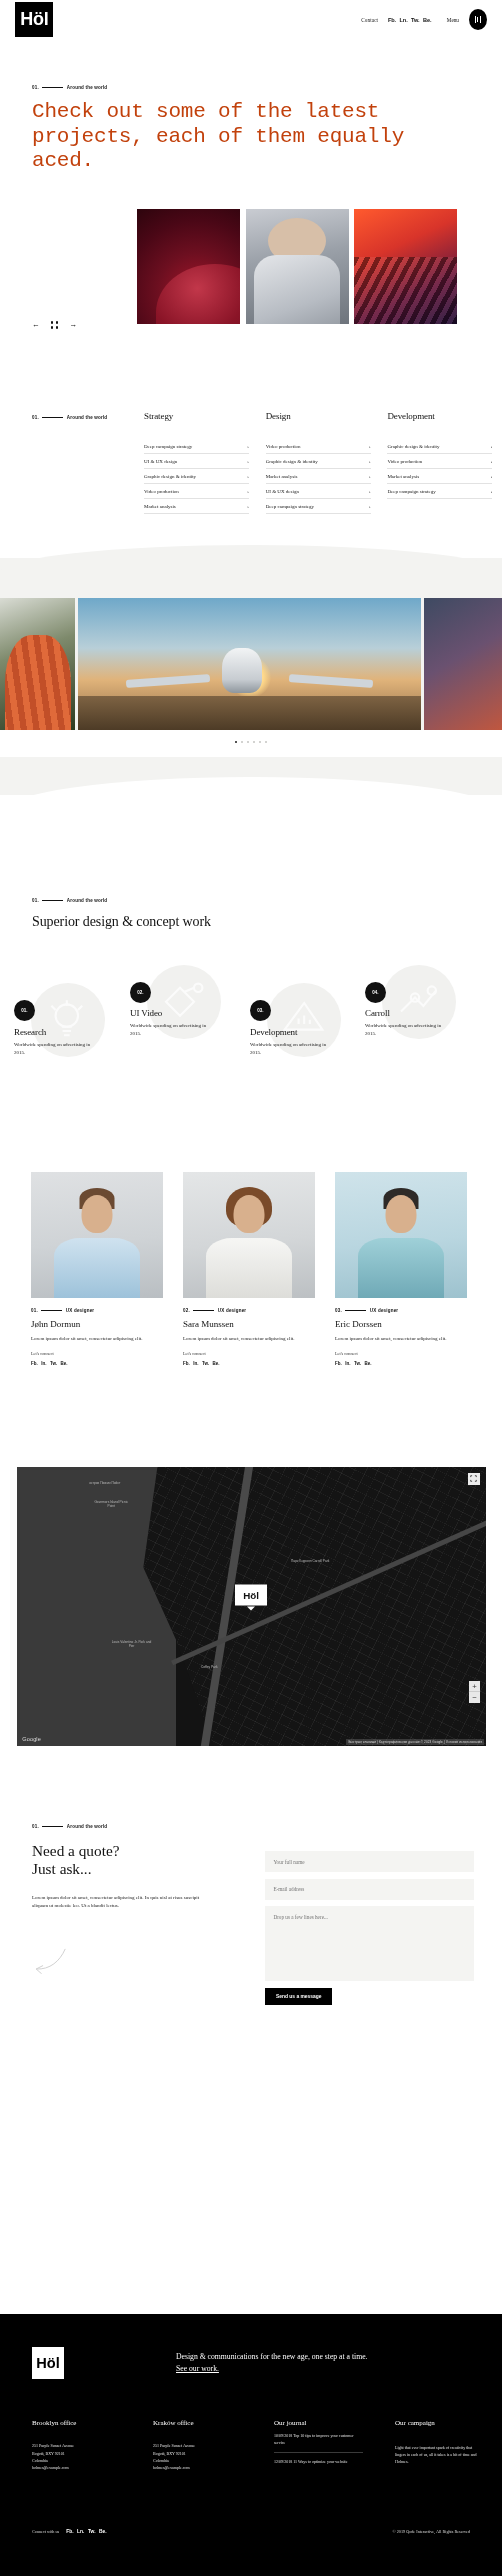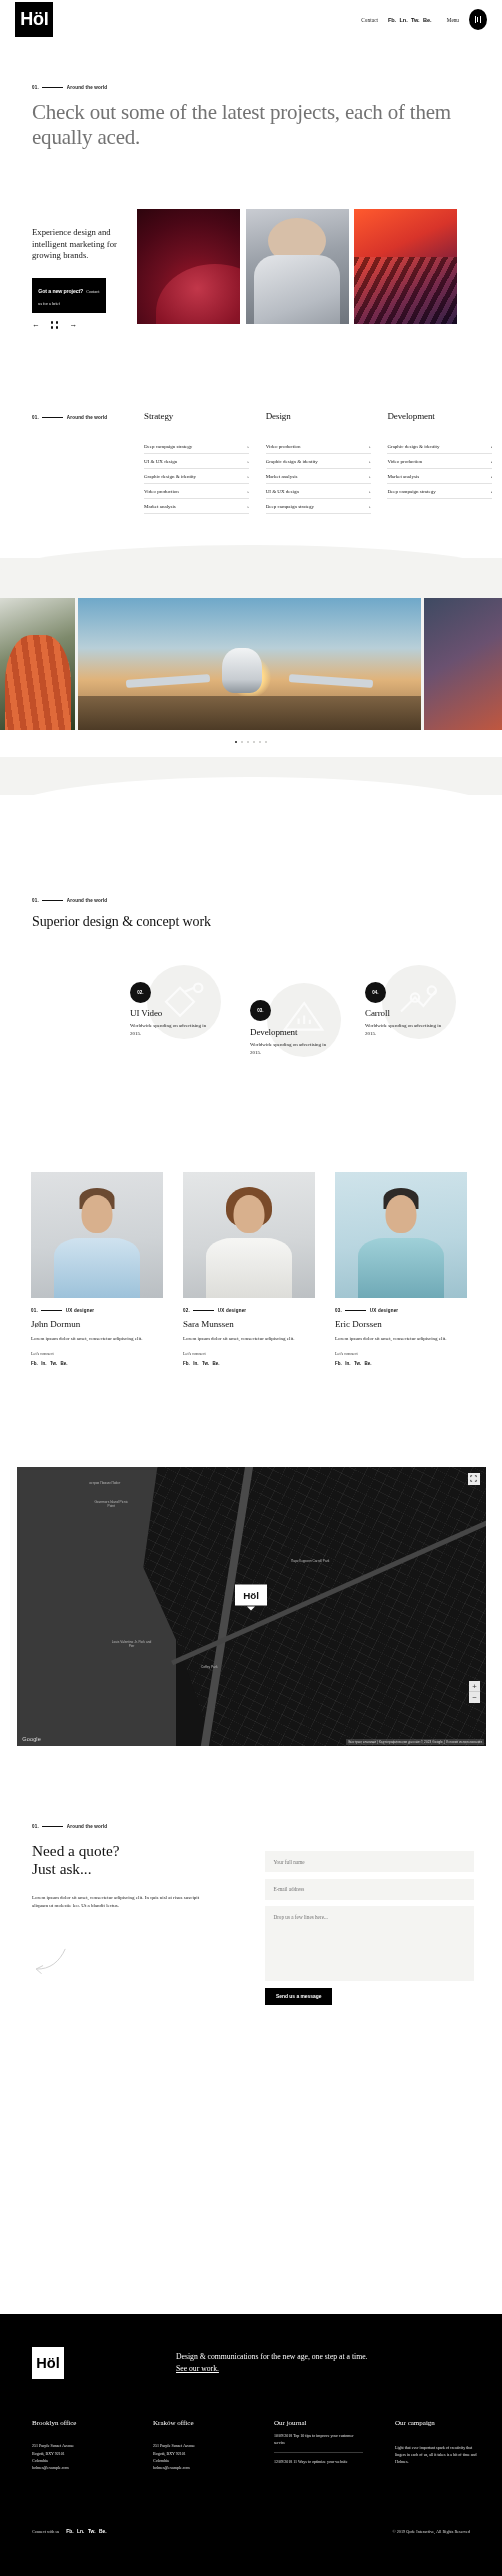--- a/index.html
+++ b/index.html
@@ -38,23 +38,23 @@
   .burger i { display: block; width: 1.1px; background: #fff; }
   .burger i:nth-child(1) { height: 7.7px; }
   .burger i:nth-child(2) { height: 4.9px; }
   .burger i:nth-child(3) { height: 7.7px; }
 
   
   .eyebrow { display: flex; align-items: center; gap: 3.5px; font-size: 4.5px; font-weight: 700; letter-spacing: 0.2px; }
   .eyebrow .dash { display: inline-block; height: 0.7px; background: #111; width: 21px; }
   .hero { position: absolute; top: 85px; left: 32px; width: 446px; }
   .hero h1 {
-    font-family: Liberation Serif, serif; font-weight: 400;
+    font-family: Liberation Mono, monospace; font-weight: 400;
     font-size: 21px; line-height: 1.18; letter-spacing: -0.2px; margin-top: 9.8px;
-    color: #737373;
+    color: #c2410c;
   }
 
   
   .slider { position: absolute; top: 209px; left: 0; width: 502px; height: 139px; }
   .slider-text { position: absolute; left: 32px; top: 18px; width: 105px; }
   .slider-text p {
     font-family: "Liberation Serif", serif; font-size: 8.7px; line-height: 1.35; color: #1a1a1a;
   }
   .cta-btn {
     margin-top: 15.3px; background: #000; color: #fff; width: 74px; padding: 5.6px 6.3px;
@@ -264,27 +264,20 @@
 <div class="hero">
   <div class="eyebrow">
     <span>01.</span>
     <span class="dash"></span>
     <span>Around the world</span>
   </div>
   <h1>Check out some of the latest projects, each of them equally aced.</h1>
 </div>
 
 <div class="slider">
-  <div class="slider-text">
-    <p class="serif">Experience design and intelligent marketing for growing brands.</p>
-    <a class="cta-btn">
-      <span class="t1">Got a new project?</span>
-      <span class="t2">Contact us for a brief</span>
-    </a>
-  </div>
   <div class="slides">
     <div class="slide s1"></div>
     <div class="slide s2"></div>
     <div class="slide s3"></div>
   </div>
   <div class="slider-nav">
     <span class="arrow">←</span>
     <span class="grid-ic">
         <i></i>
         <i></i>
@@ -405,20 +398,32 @@
 <div class="concept">
   <div class="eyebrow">
     <span>01.</span>
     <span class="dash"></span>
     <span>Around the world</span>
   </div>
   <h2>Superior design &amp; concept work</h2>
 </div>
 
 <div class="steps">
+  <div class="step st1">
+    <div class="ghost">
+      <svg width="49" height="49" viewBox="0 0 70 70" fill="none" stroke="#ffffff" stroke-width="3">
+        <circle cx="34" cy="28" r="16"></circle>
+          <path d="M27 44h14M28 50h12M30 56h8"></path>
+          <path d="M12 14l6 6M34 6v8M56 14l-6 6"></path>
+      </svg>
+    </div>
+    <div class="num">01.</div>
+    <h4>Research</h4>
+    <p>Worldwide spending on advertising in 2015.</p>
+  </div>
   <div class="step st2">
     <div class="ghost">
       <svg width="49" height="49" viewBox="0 0 70 70" fill="none" stroke="#ffffff" stroke-width="3">
         <path d="M10 34L30 14l20 20-20 20z"></path>
           <circle cx="56" cy="14" r="6"></circle>
           <path d="M36 20l14-6"></path>
       </svg>
     </div>
     <div class="num">02.</div>
     <h4>UI Video</h4>

